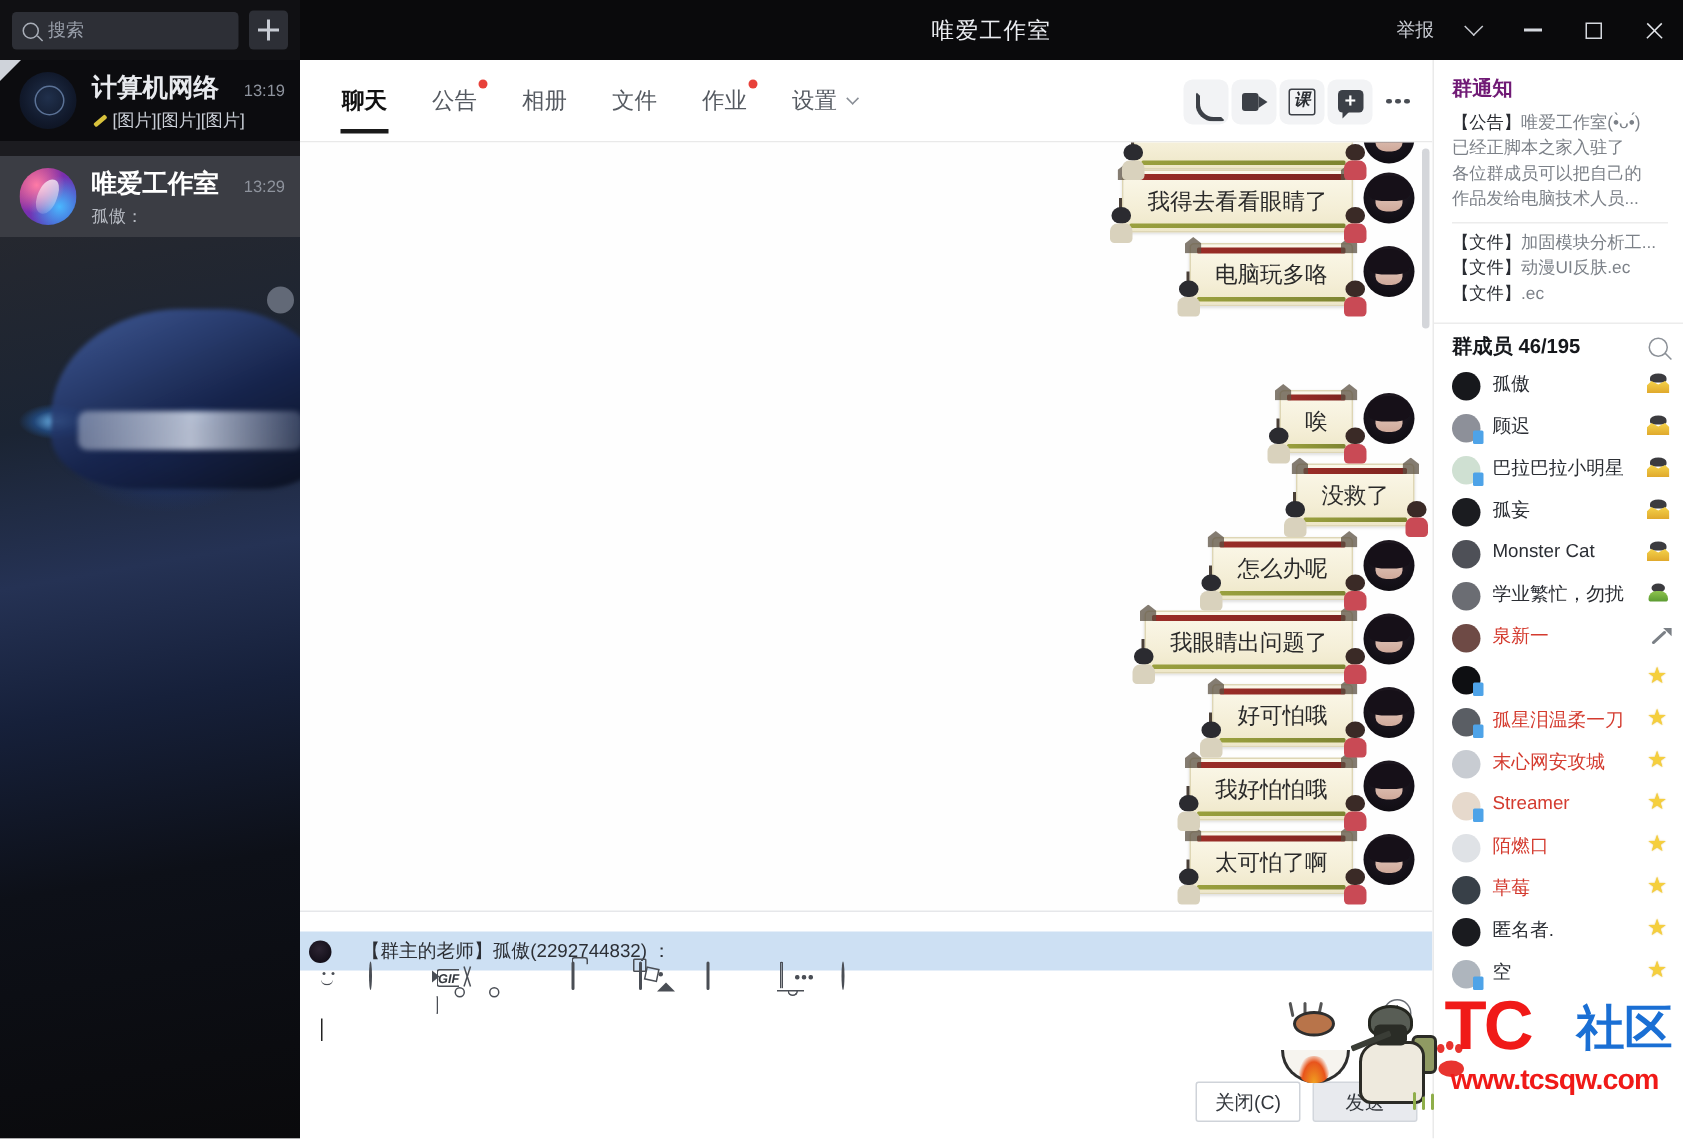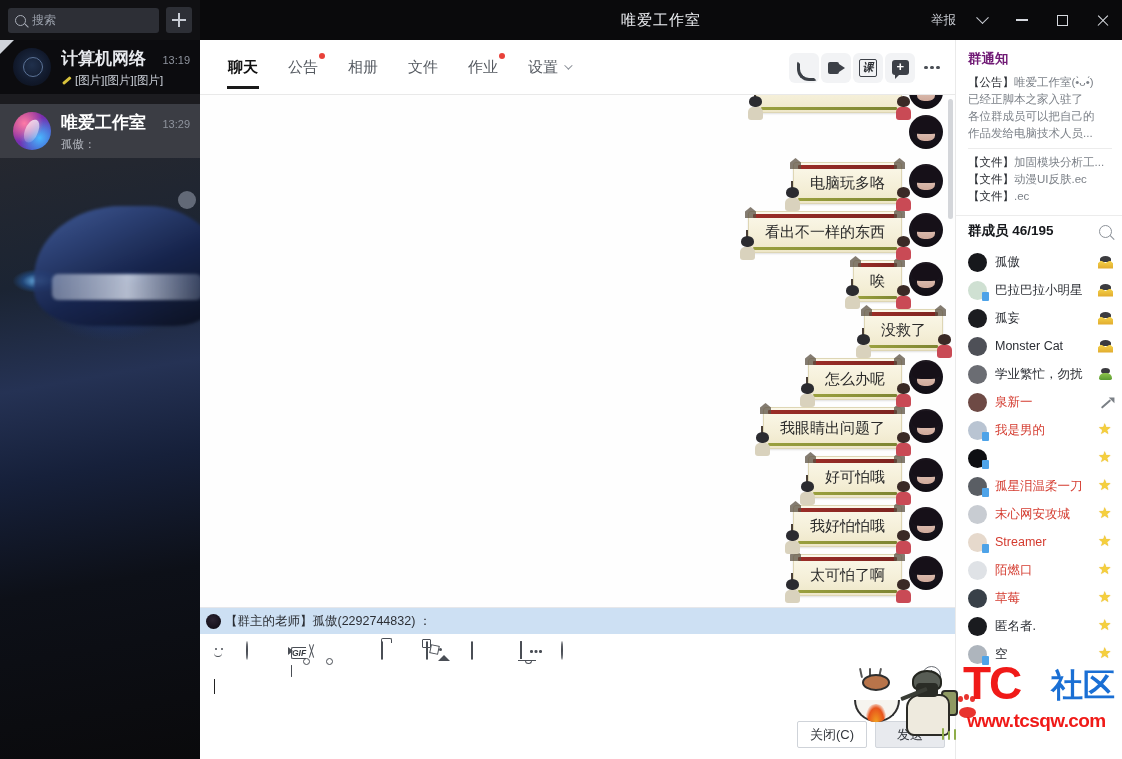--- a/index.html
+++ b/index.html
@@ -290,22 +290,22 @@
     content: ""; position: absolute; left: 3px; top: 2px; width: 28px; height: 17px;
     border-radius: 50% 50% 32% 32%; background: #161018;
   }
 
   
   #input-area {
     position: absolute; left: 200px; top: 607px; width: 755px; height: 152px;
     background: #ffffff; border-top: 1px solid #e6e7ea;
   }
   #reply-bar {
-    position: absolute; left: 0; top: 0; width: 755px; height: 26px;
-    background: #cde0f3; display: flex; align-items: center; gap: 4px; padding-left: 6px;
+    position: absolute; left: 0; top: 13px; width: 755px; height: 26px;
+    background: #cde0f3; display: flex; align-items: center; gap: 20px; padding-left: 6px;
   }
   #reply-avatar {
     width: 15px; height: 15px; border-radius: 50%; flex: none;
     background: radial-gradient(circle at 45% 38%, #2c2432 0%, #14101a 70%);
   }
   #reply-text { font-size: 12.5px; color: #2c2f35; }
   #toolbar-row {
     position: absolute; left: 0; top: 26px; width: 755px; height: 40px;
     display: flex; align-items: center; padding: 0 10px; gap: 9px;
   }
@@ -435,21 +435,21 @@
   #member-title { font-size: 13.5px; font-weight: bold; color: #16181c; flex: 1; }
   #member-search {
     width: 13px; height: 13px; border: 1.4px solid #8c9198; border-radius: 50%;
     position: relative; flex: none;
   }
   #member-search::after {
     content: ""; position: absolute; right: -4px; bottom: -2px; width: 6px; height: 1.4px;
     background: #8c9198; transform: rotate(45deg);
   }
   .member {
-    display: flex; align-items: center; height: 28px; padding: 0 9px 0 12px; gap: 8px;
+    display: flex; height: 28px; padding: 0 9px 0 12px; gap: 8px;
   }
   .m-avatar {
     width: 19px; height: 19px; border-radius: 50%; flex: none; position: relative;
     background: #22242a;
   }
   .m-avatar .qbadge {
     position: absolute; right: -2px; bottom: -1px; width: 7px; height: 9px;
     background: #4ea3e8; border-radius: 1px;
   }
   .m-name {
@@ -704,20 +704,34 @@
             </span>
           <span class="charfig right">
               <i class="head"></i>
               <i class="body"></i>
             </span>
         </div>
         <div class="avatar-msg"></div>
       </div>
 
       <div class="msg" style="top:18px;">
+        <div class="bubble">
+          <span class="pin tl"></span>
+          <span class="pin tr"></span>
+          <span class="txt">我得去看看眼睛了</span>
+          <span class="charfig left">
+              <i class="pole"></i>
+              <i class="head"></i>
+              <i class="body"></i>
+            </span>
+          <span class="charfig right">
+              <i class="head"></i>
+              <i class="body"></i>
+            </span>
+        </div>
         <div class="avatar-msg"></div>
       </div>
 
       <div class="msg" style="top:67px;">
         <div class="bubble">
           <span class="pin tl"></span>
           <span class="pin tr"></span>
           <span class="txt">电脑玩多咯</span>
           <span class="charfig left">
               <i class="pole"></i>
@@ -725,37 +739,20 @@
               <i class="body"></i>
             </span>
           <span class="charfig right">
               <i class="head"></i>
               <i class="body"></i>
             </span>
         </div>
         <div class="avatar-msg"></div>
       </div>
 
-      <div class="msg" style="top:116px;">
-        <div class="bubble">
-          <span class="pin tl"></span>
-          <span class="pin tr"></span>
-          <span class="txt">看出不一样的东西</span>
-          <span class="charfig left">
-              <i class="pole"></i>
-              <i class="head"></i>
-              <i class="body"></i>
-            </span>
-          <span class="charfig right">
-              <i class="head"></i>
-              <i class="body"></i>
-            </span>
-        </div>
-        <div class="avatar-msg"></div>
-      </div>
 
       <div class="msg" style="top:165px;">
         <div class="bubble">
           <span class="pin tl"></span>
           <span class="pin tr"></span>
           <span class="txt">唉</span>
           <span class="charfig left">
               <i class="pole"></i>
               <i class="head"></i>
               <i class="body"></i>
@@ -931,20 +928,27 @@
       <span id="member-search"></span>
     </div>
 
     <div id="member-list">
       <div class="member">
         <span class="m-avatar" style="background:#17181c;"></span>
         <span class="m-name">孤傲</span>
         <span class="m-rank rank-crown"></span>
       </div>
       <div class="member">
+        <span class="m-avatar" style="background:#8d9099;">
+            <i class="qbadge"></i>
+          </span>
+        <span class="m-name">顾迟</span>
+        <span class="m-rank rank-crown"></span>
+      </div>
+      <div class="member">
         <span class="m-avatar" style="background:#cfe0d2;">
             <i class="qbadge"></i>
           </span>
         <span class="m-name">巴拉巴拉小明星</span>
         <span class="m-rank rank-crown"></span>
       </div>
       <div class="member">
         <span class="m-avatar" style="background:#1b1c20;"></span>
         <span class="m-name">孤妄</span>
         <span class="m-rank rank-crown"></span>
@@ -956,27 +960,20 @@
       </div>
       <div class="member">
         <span class="m-avatar" style="background:#6b6d73;"></span>
         <span class="m-name">学业繁忙，勿扰</span>
         <span class="m-rank rank-green"></span>
       </div>
       <div class="member">
         <span class="m-avatar" style="background:#6e4a45;"></span>
         <span class="m-name" style="color:#d43b2f;">泉新一</span>
         <span class="m-rank rank-pencil"></span>
-      </div>
-      <div class="member">
-        <span class="m-avatar" style="background:#b9c4d2;">
-            <i class="qbadge"></i>
-          </span>
-        <span class="m-name" style="color:#d43b2f;">我是男的</span>
-        <span class="m-rank rank-star"></span>
       </div>
       <div class="member">
         <span class="m-avatar" style="background:#0e0f12;">
             <i class="qbadge"></i>
           </span>
         <span class="m-name"></span>
         <span class="m-rank rank-star"></span>
       </div>
       <div class="member">
         <span class="m-avatar" style="background:#5a5e64;">

